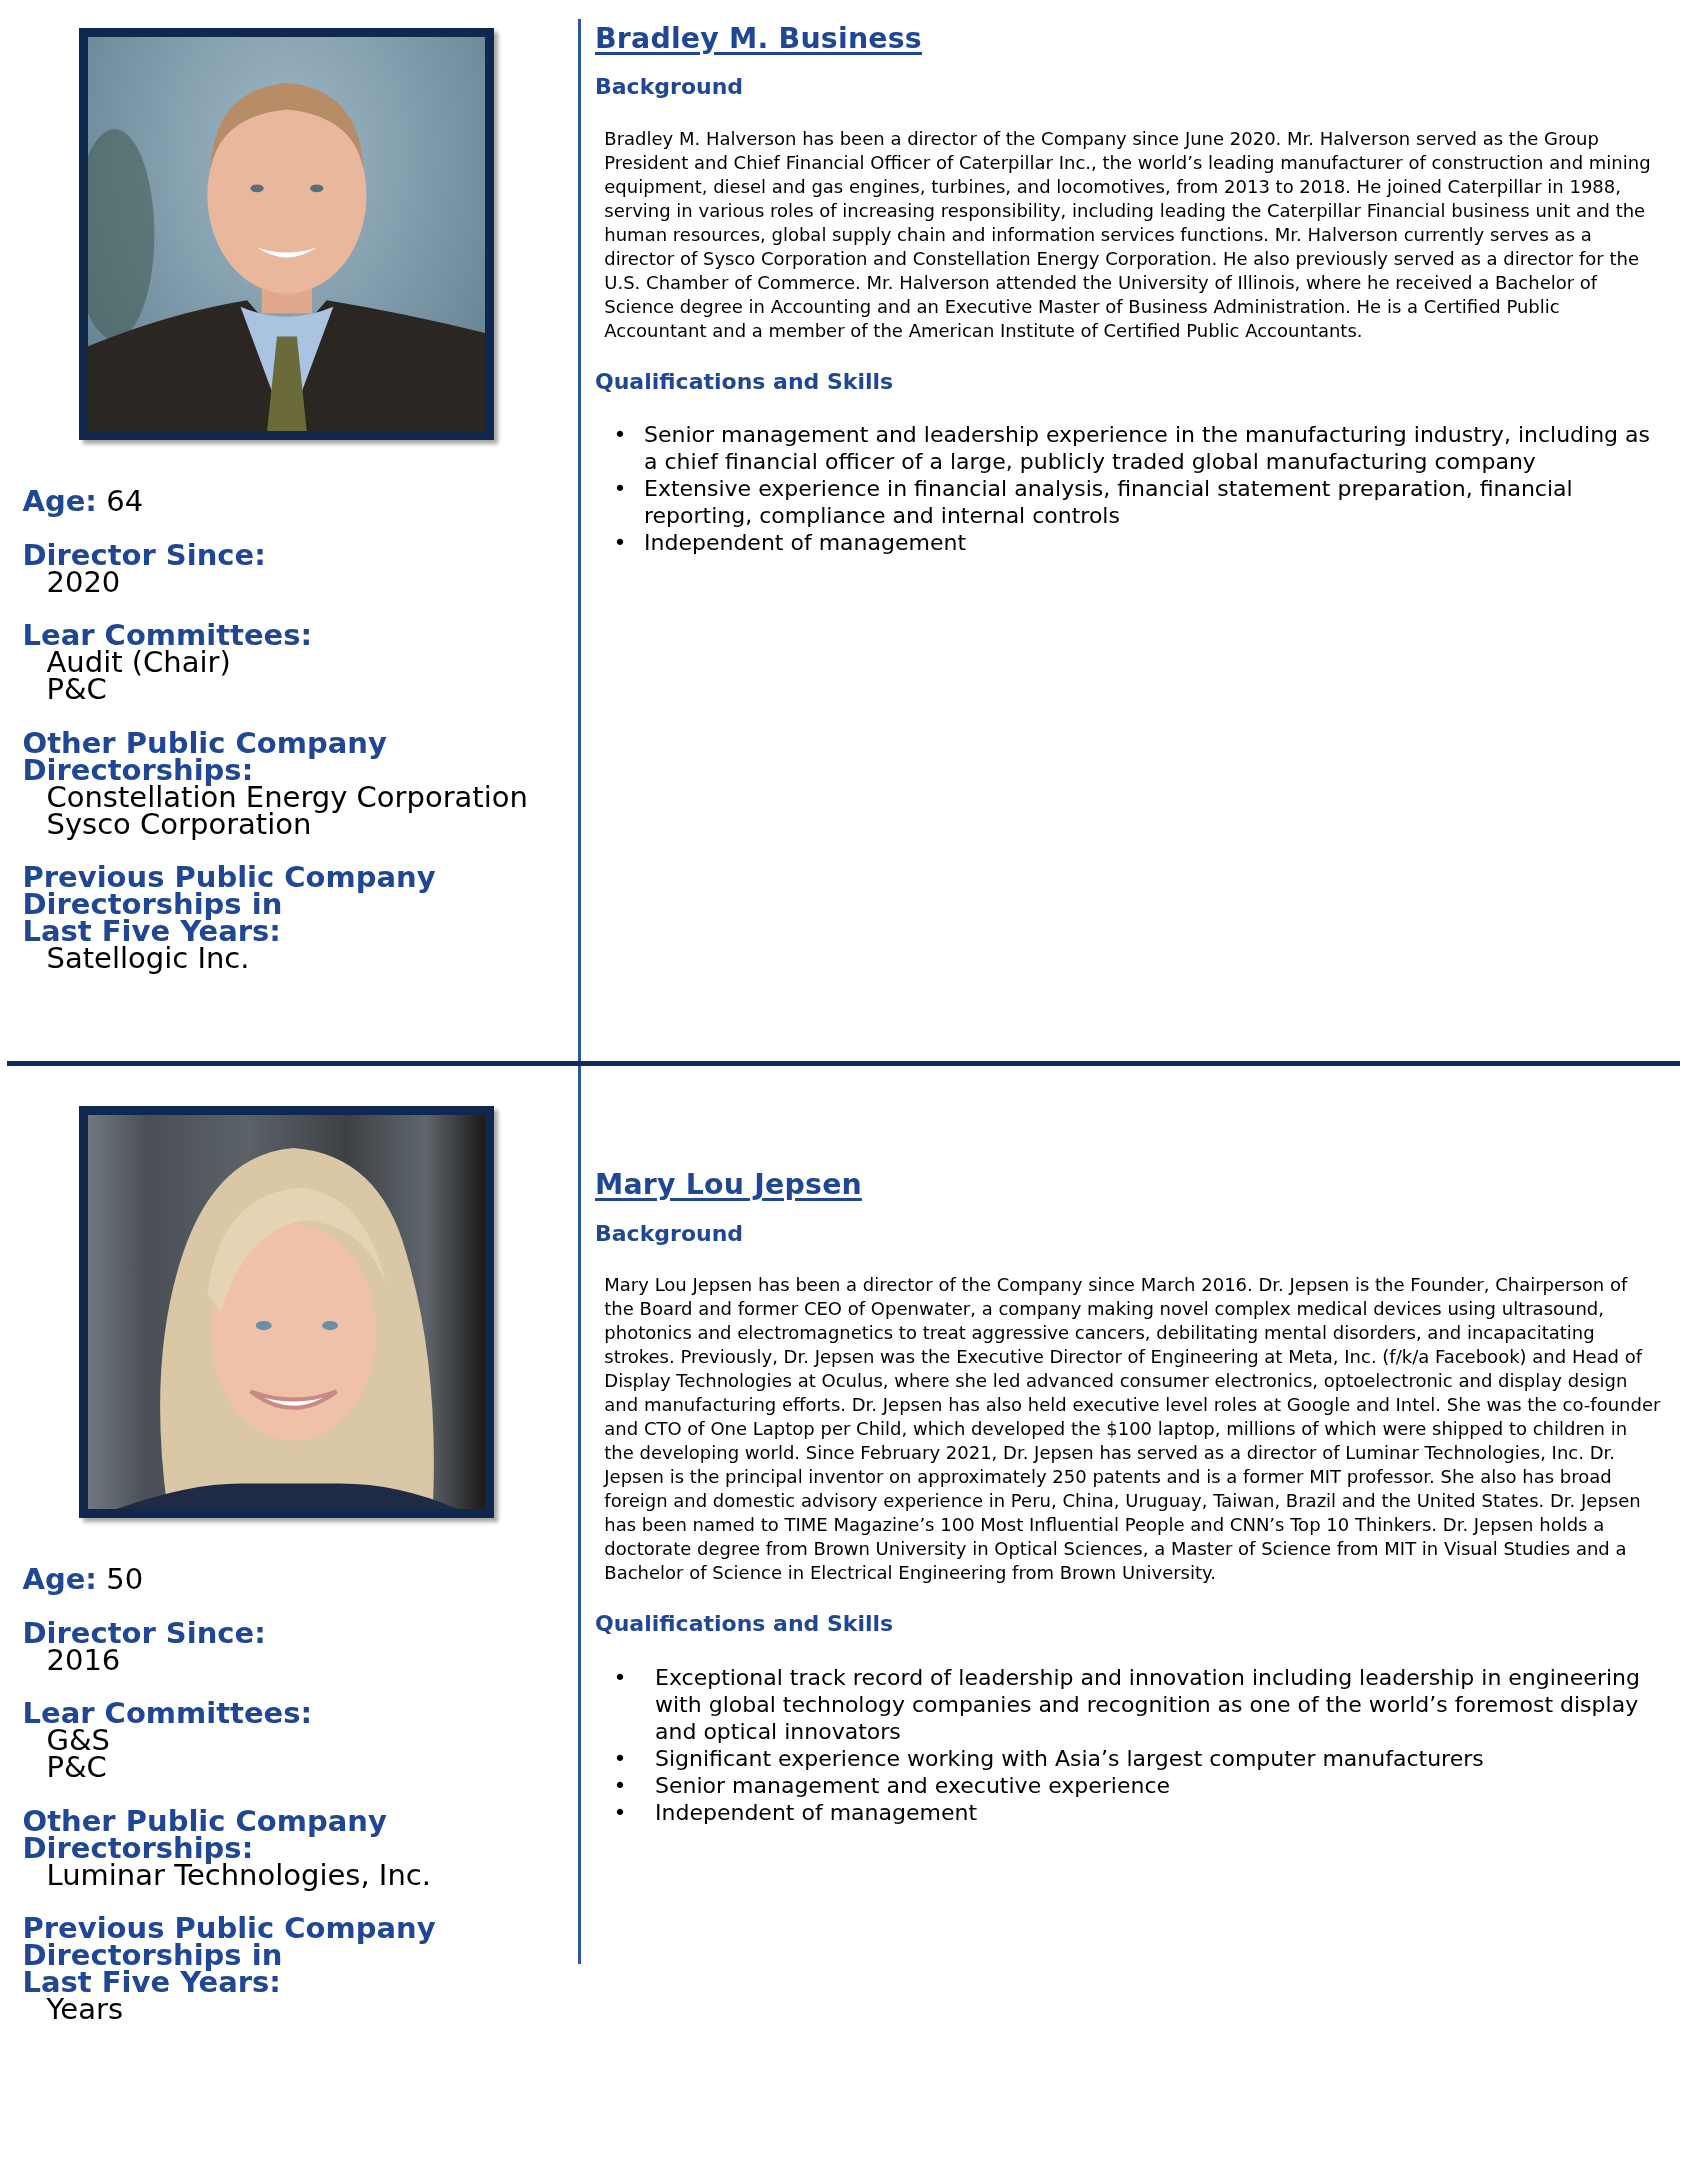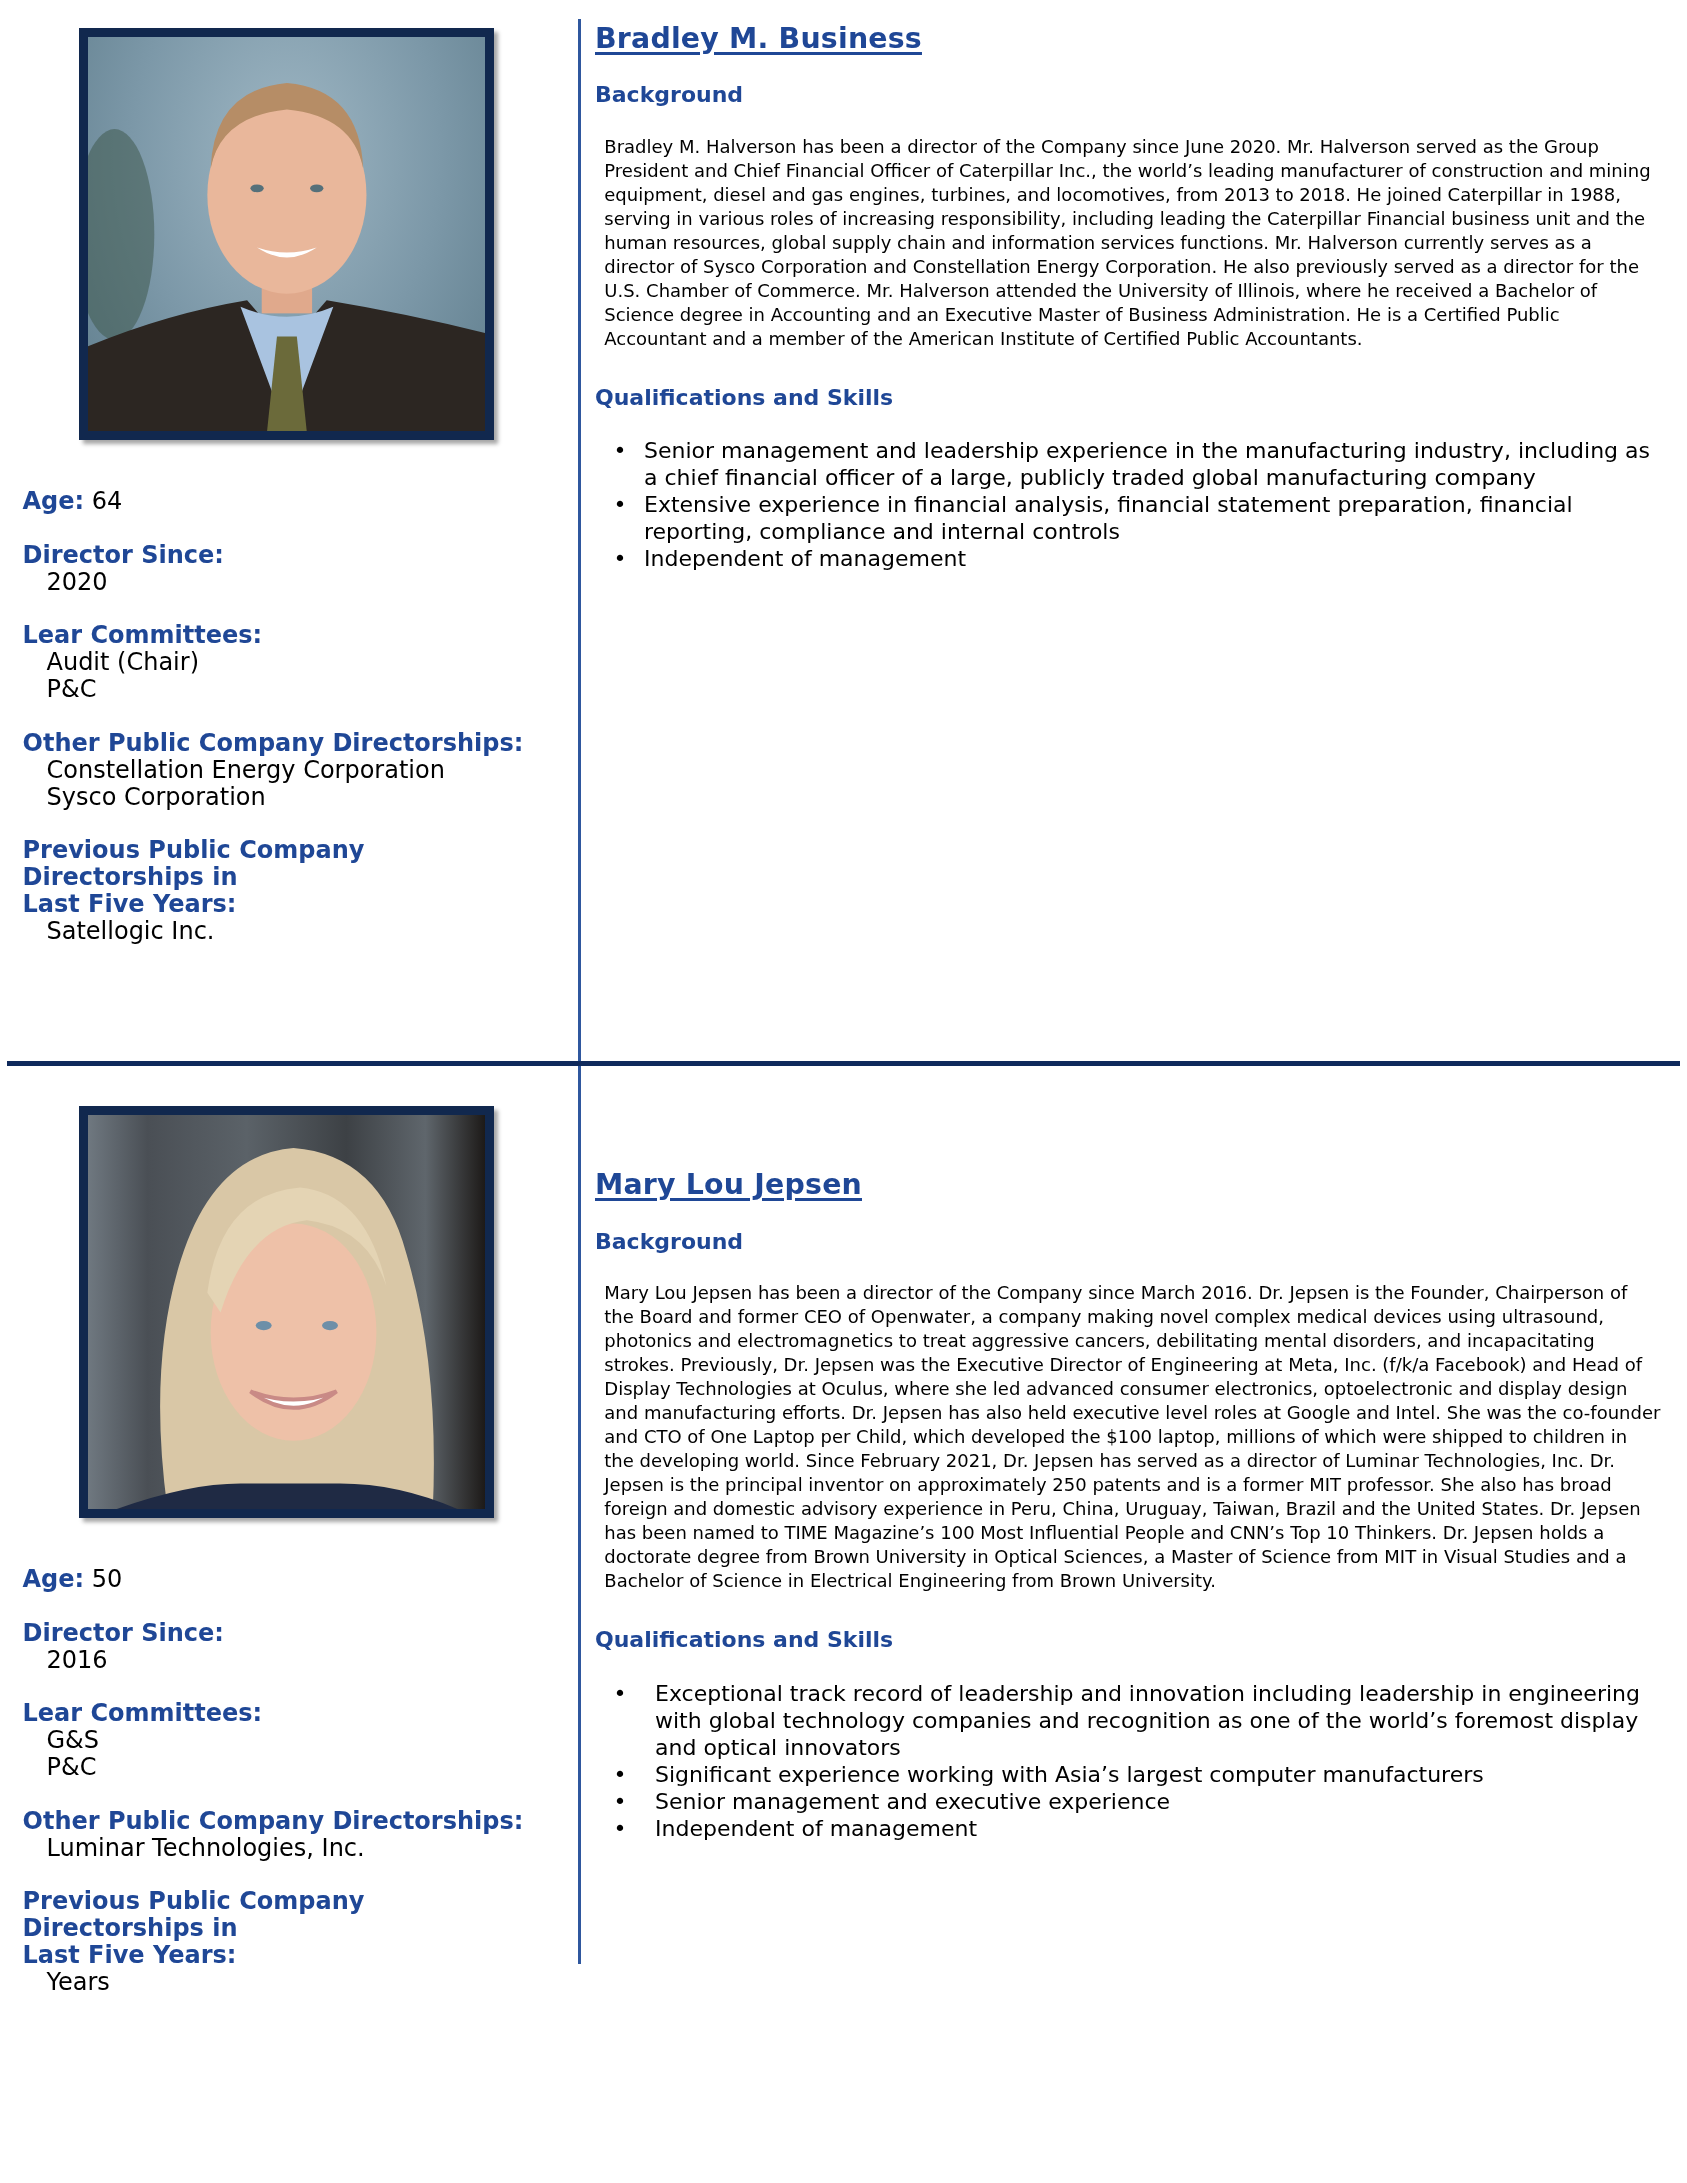--- a/index.html
+++ b/index.html
@@ -15,33 +15,33 @@
     position: absolute; left: 79px; width: 415px; background: #11284e;
     padding: 8.6px; box-shadow: 4px 4px 4px rgba(0,0,0,0.35);
   }
   .photo-frame.p1 { top: 28px; height: 412px; }
   .photo-frame.p2 { top: 1106px; height: 412px; }
   .photo { width: 100%; height: 100%; position: relative; overflow: hidden; }
   .photo.halverson { background: radial-gradient(ellipse at 50% 30%, #9fb7c4 0%, #7c98a8 55%, #5f7d8c 100%); }
   .photo.jepsen { background: linear-gradient(90deg, #6f7880 0%, #4a4f55 15%, #5b6268 40%, #3d4145 65%, #5f666c 85%, #1d1a18 100%); }
   .photo svg { position: absolute; inset: 0; width: 100%; height: 100%; }
 
-  .left-col { position: absolute; left: 22.5px; width: 529px; font-size: 24px; line-height: 27px; }
+  .left-col { position: absolute; left: 22.5px; width: 529px; font-size: 29px; line-height: 27px; }
   .left-col.c1 { top: 488px; }
   .left-col.c2 { top: 1566px; }
   .lbl { color: #1f4796; font-weight: bold; }
   .val { padding-left: 24px; }
   .gap { height: 26.5px; }
   .age-line .val-inline { font-weight: normal; }
 
   .right-col { position: absolute; left: 595px; width: 1072px; }
   .right-col.c1 { top: 18.5px; }
   .right-col.c2 { top: 1165px; }
   .name { font-size: 28.4px; font-weight: bold; color: #1f4796; text-decoration: underline; text-decoration-thickness: 2.6px; text-underline-offset: 4px; line-height: 40px; letter-spacing: 0.2px; }
-  .sec-h { font-size: 22px; font-weight: bold; color: #1f4796; line-height: 27px; margin-top: 8px; }
+  .sec-h { font-size: 22px; font-weight: bold; color: #1f4796; line-height: 27px; }
   .para { font-size: 18px; line-height: 24px; padding-left: 9.3px; padding-right: 6.6px; }
   ul.skills { list-style: none; font-size: 22px; line-height: 27px; }
   ul.skills li { position: relative; padding-left: 49px; }
   ul.skills li::before { content: "\2022"; position: absolute; left: 18.5px; top: 0; }
   ul.skills.wide li { padding-left: 60px; }
 </style>
 </head>
 <body>
 
 <div class="vline top"></div>

